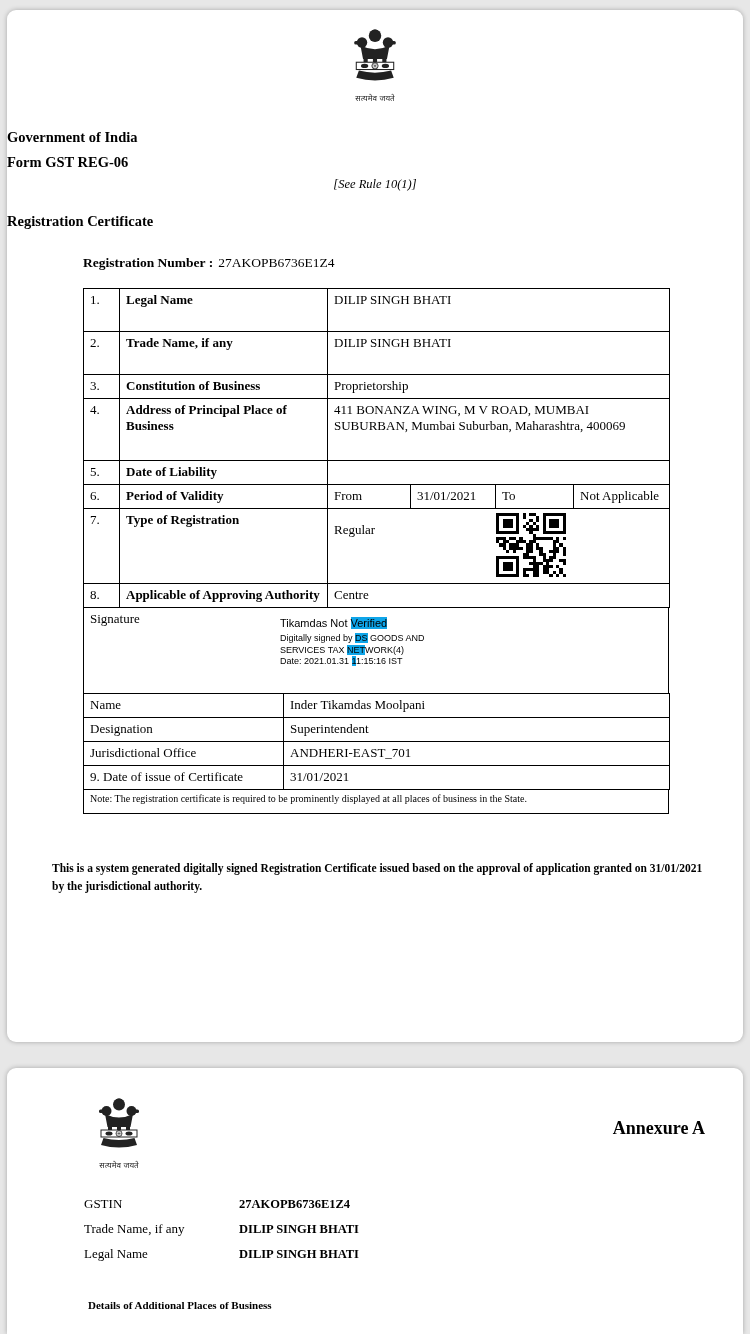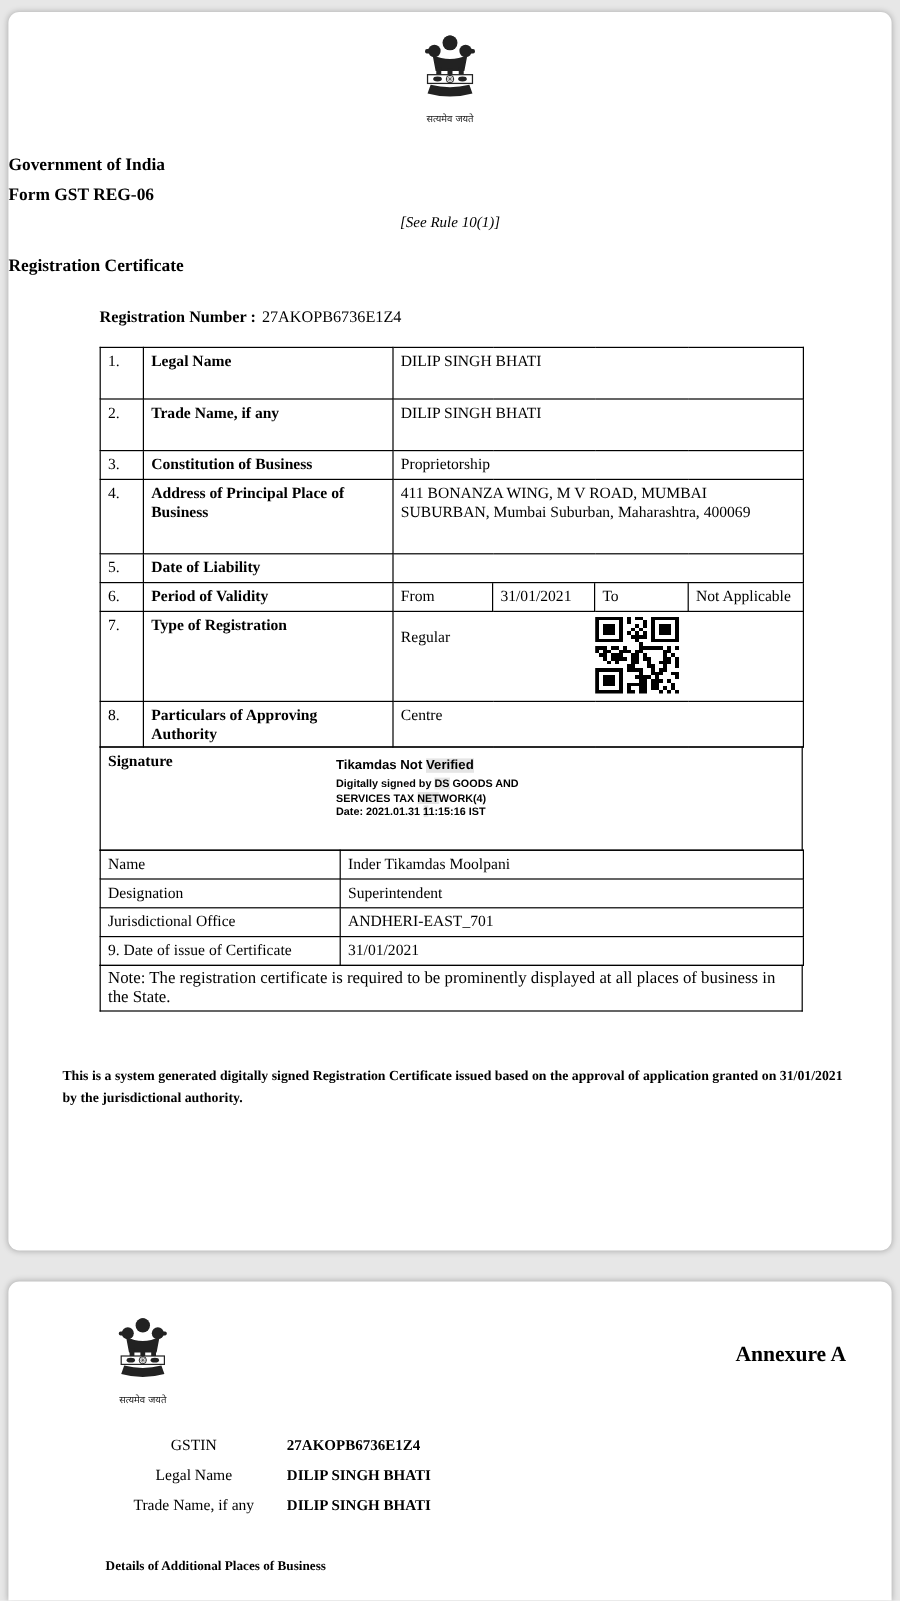--- a/index.html
+++ b/index.html
@@ -32,40 +32,40 @@
   tr.rA>td{height:37px;}   
   tr.rB>td{height:18px;}   
   tr.rC>td{height:56px;}   
   tr.rD>td{height:69px;}   
   tr.rO>td{height:18px;}   
 
   .type-cell{position:relative;}
   .type-val{margin-top:10px;}
   .qr{position:absolute;left:168px;top:4px;width:70px;height:64px;fill:#000;shape-rendering:crispEdges;}
 
-  .sig-table{margin-top:-1px;font-weight:bold;}
+  .sig-table{margin-top:-1px;}
   .sig-cell{height:80px;position:relative;}
   .sig-block{position:absolute;left:196px;top:9px;font-family:"Liberation Sans",sans-serif;}
   .sig-status{font-size:11px;margin-bottom:4px;}
   .sig-line{font-size:9px;line-height:11.5px;}
-  .hl{background:#e5e5e5;}
+  .hl{background:#0ea5e9;}
 
   .officer-table{margin-top:-1px;}
   .note-table{margin-top:-1px;}
-  .note-table td{font-size:14px;}
+  .note-table td{font-size:10px;}
 
   .footer-note{margin:45px 40px 0 45px;width:656px;font-weight:bold;font-size:11.5px;line-height:1.6;}
 
   
   .p2-emblem{position:absolute;left:84px;top:26px;width:56px;text-align:center;}
   .p2-emblem .emblem-svg{width:50px;height:60px;}
   .annexure{position:absolute;top:50px;right:38px;font-weight:bold;font-size:18px;}
   .p2-fields{position:absolute;left:77px;top:128px;font-size:13px;}
   .p2-row{height:25px;}
-  .p2-label{display:inline-block;width:155px;text-align:center;}
+  .p2-label{display:inline-block;width:155px;}
   .p2-value{font-weight:bold;font-size:12.5px;}
   .p2-section{position:absolute;left:81px;top:231px;font-weight:bold;font-size:11px;}
 </style>
 </head>
 <body>
 
 <svg width="0" height="0" style="position:absolute" aria-hidden="true">
   <symbol id="emblem" viewBox="0 0 100 112">
     <g fill="#222">
       <circle cx="50" cy="13" r="8"></circle>
@@ -385,21 +385,21 @@
               <rect x="11" y="20" width="1" height="1"></rect>
               <rect x="12" y="20" width="1" height="1"></rect>
               <rect x="16" y="20" width="1" height="1"></rect>
               <rect x="18" y="20" width="1" height="1"></rect>
               <rect x="20" y="20" width="1" height="1"></rect>
             </svg>
       </td>
     </tr>
     <tr class="rB">
       <td class="num">8.</td>
-      <td class="lbl">Particulars of Approving Authority</td>
+      <td class="lbl">Applicable of Approving Authority</td>
       <td colspan="4">Centre</td>
     </tr>
   </tbody>
     </table>
 
   <table class="doc-table sig-table">
     <tbody>
         <tr>
       <td class="sig-cell">
         <span class="sig-label">Signature</span>
@@ -457,21 +457,21 @@
       </svg>
     <div class="motto">सत्यमेव जयते</div>
   </div>
   <div class="annexure">Annexure A</div>
 
   <div class="p2-fields">
     <div class="p2-row">
       <span class="p2-label">GSTIN</span><span class="p2-value">27AKOPB6736E1Z4</span>
     </div>
     <div class="p2-row">
+      <span class="p2-label">Trade Name, if any</span><span class="p2-value">DILIP SINGH BHATI</span>
+    </div>
+    <div class="p2-row">
       <span class="p2-label">Legal Name</span><span class="p2-value">DILIP SINGH BHATI</span>
     </div>
-    <div class="p2-row">
-      <span class="p2-label">Trade Name, if any</span><span class="p2-value">DILIP SINGH BHATI</span>
-    </div>
   </div>
 
   <div class="p2-section">Details of Additional Places of Business</div>
 </div>
 
 </body></html>

